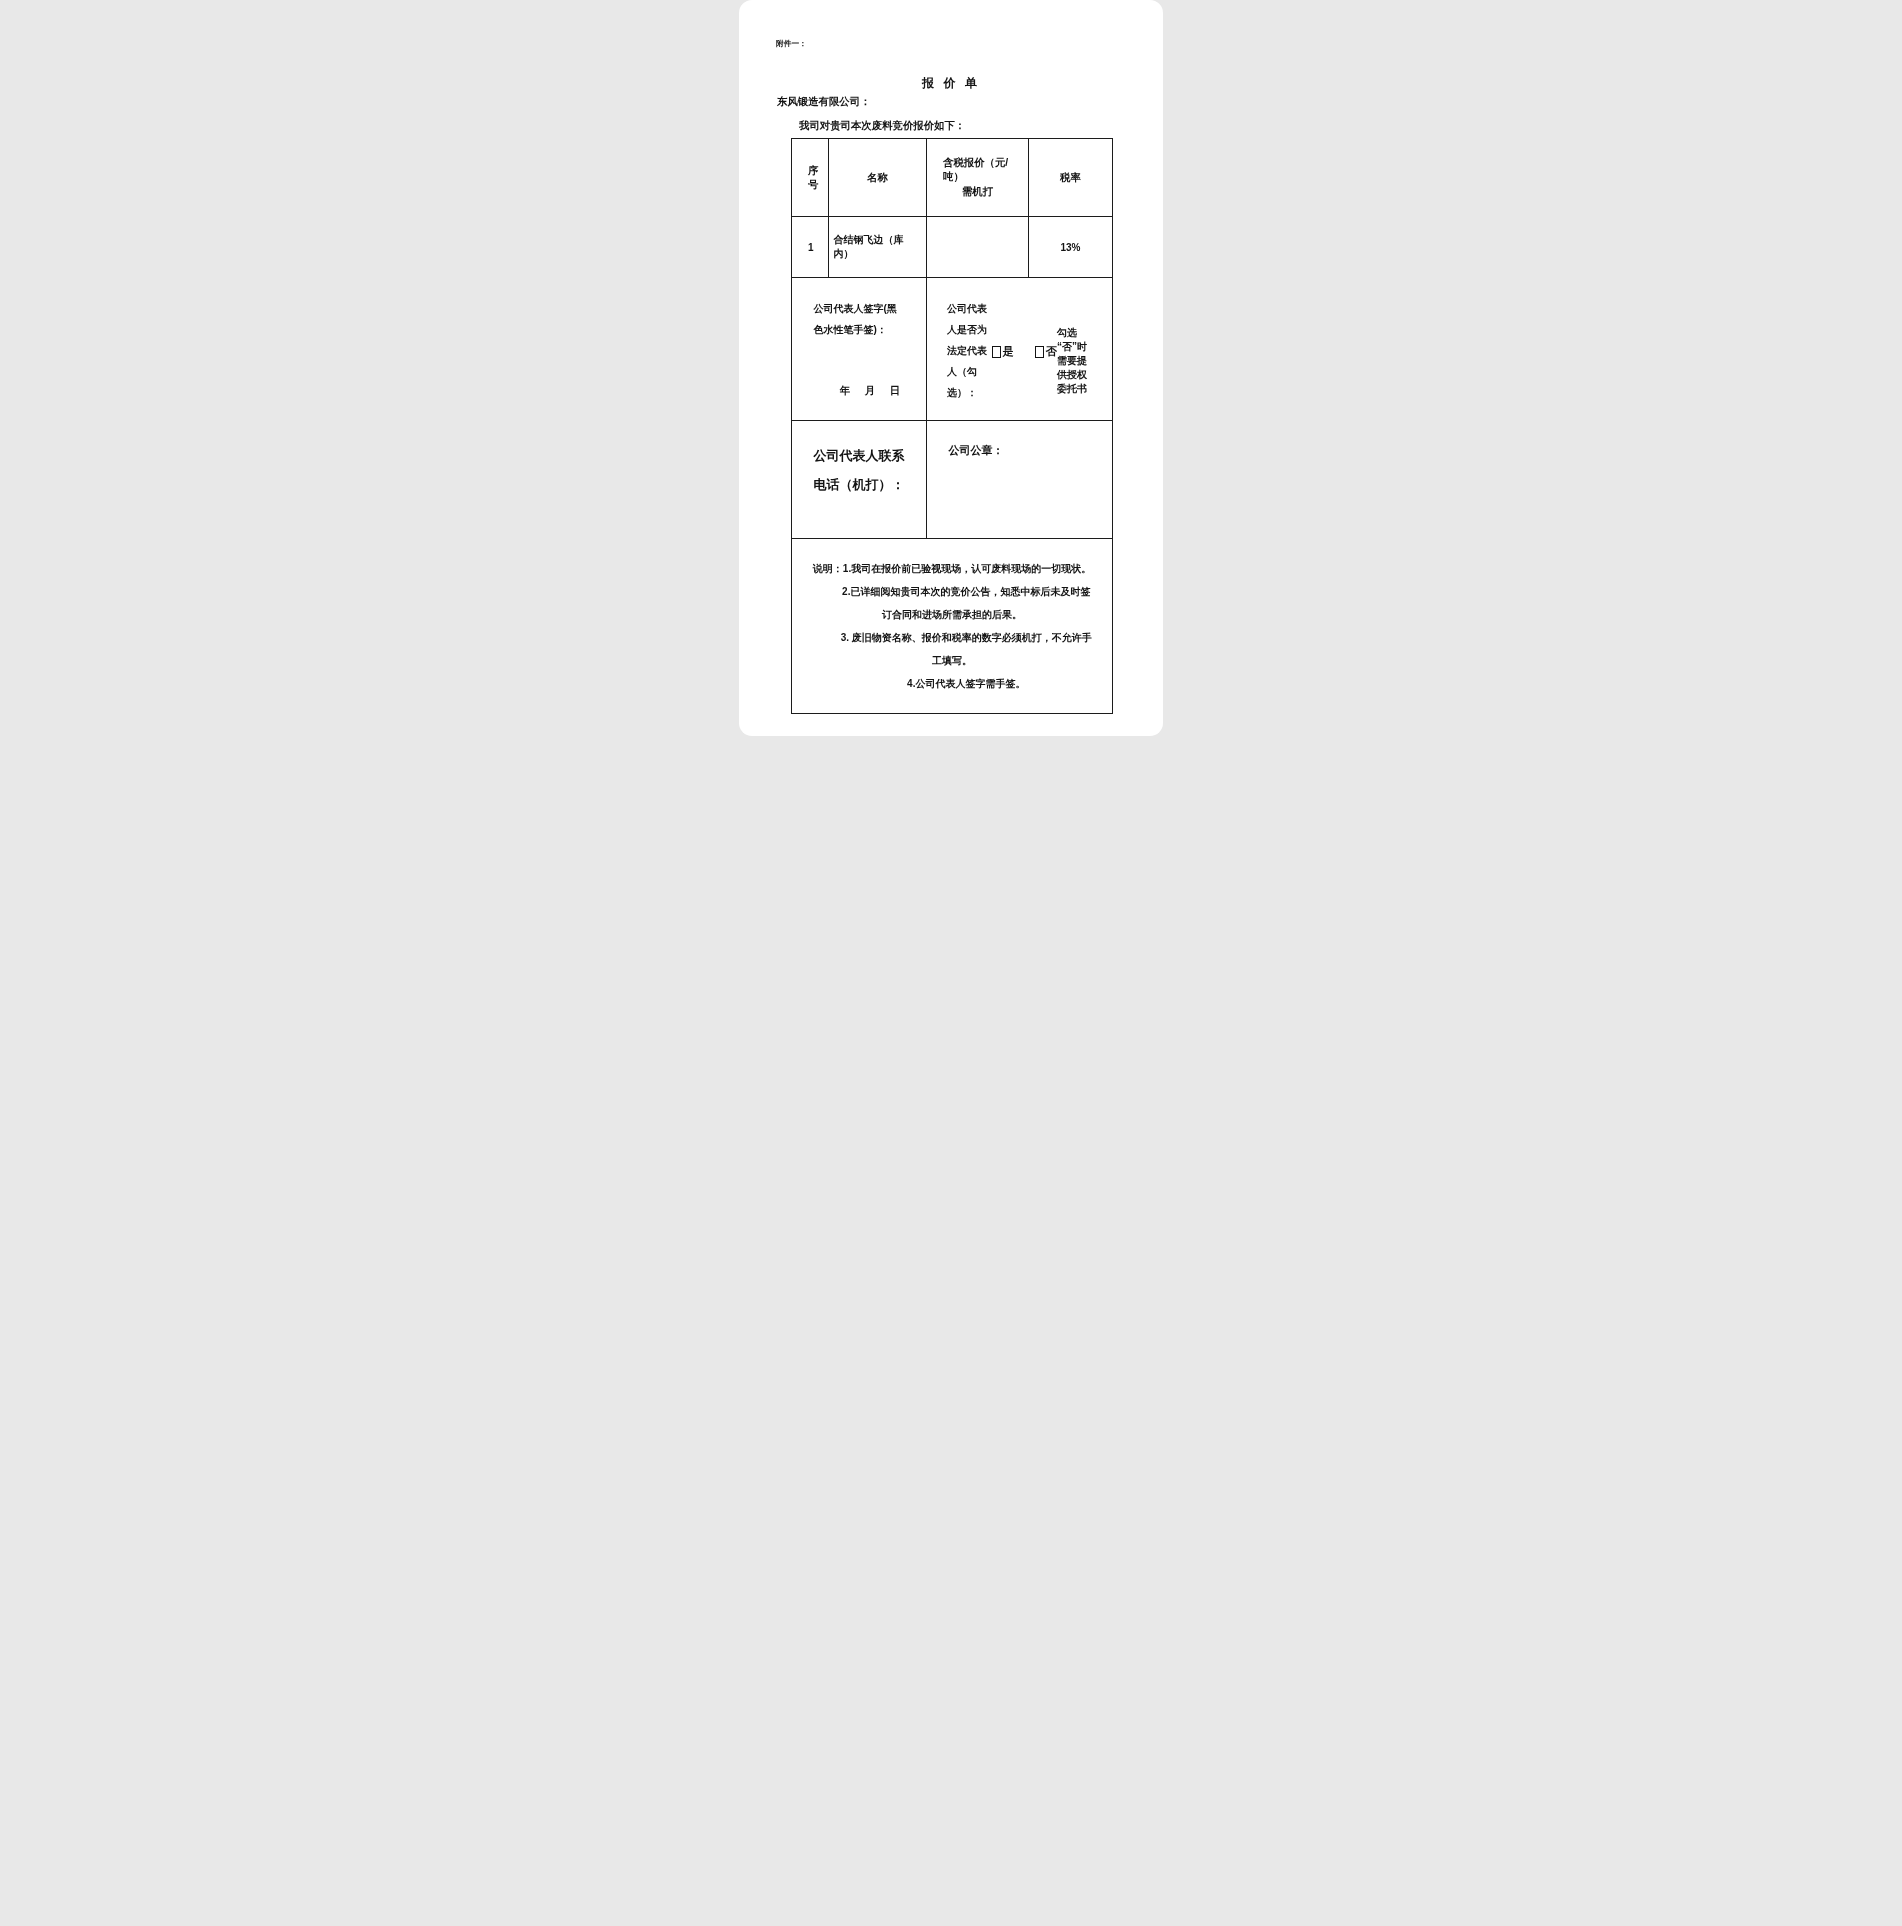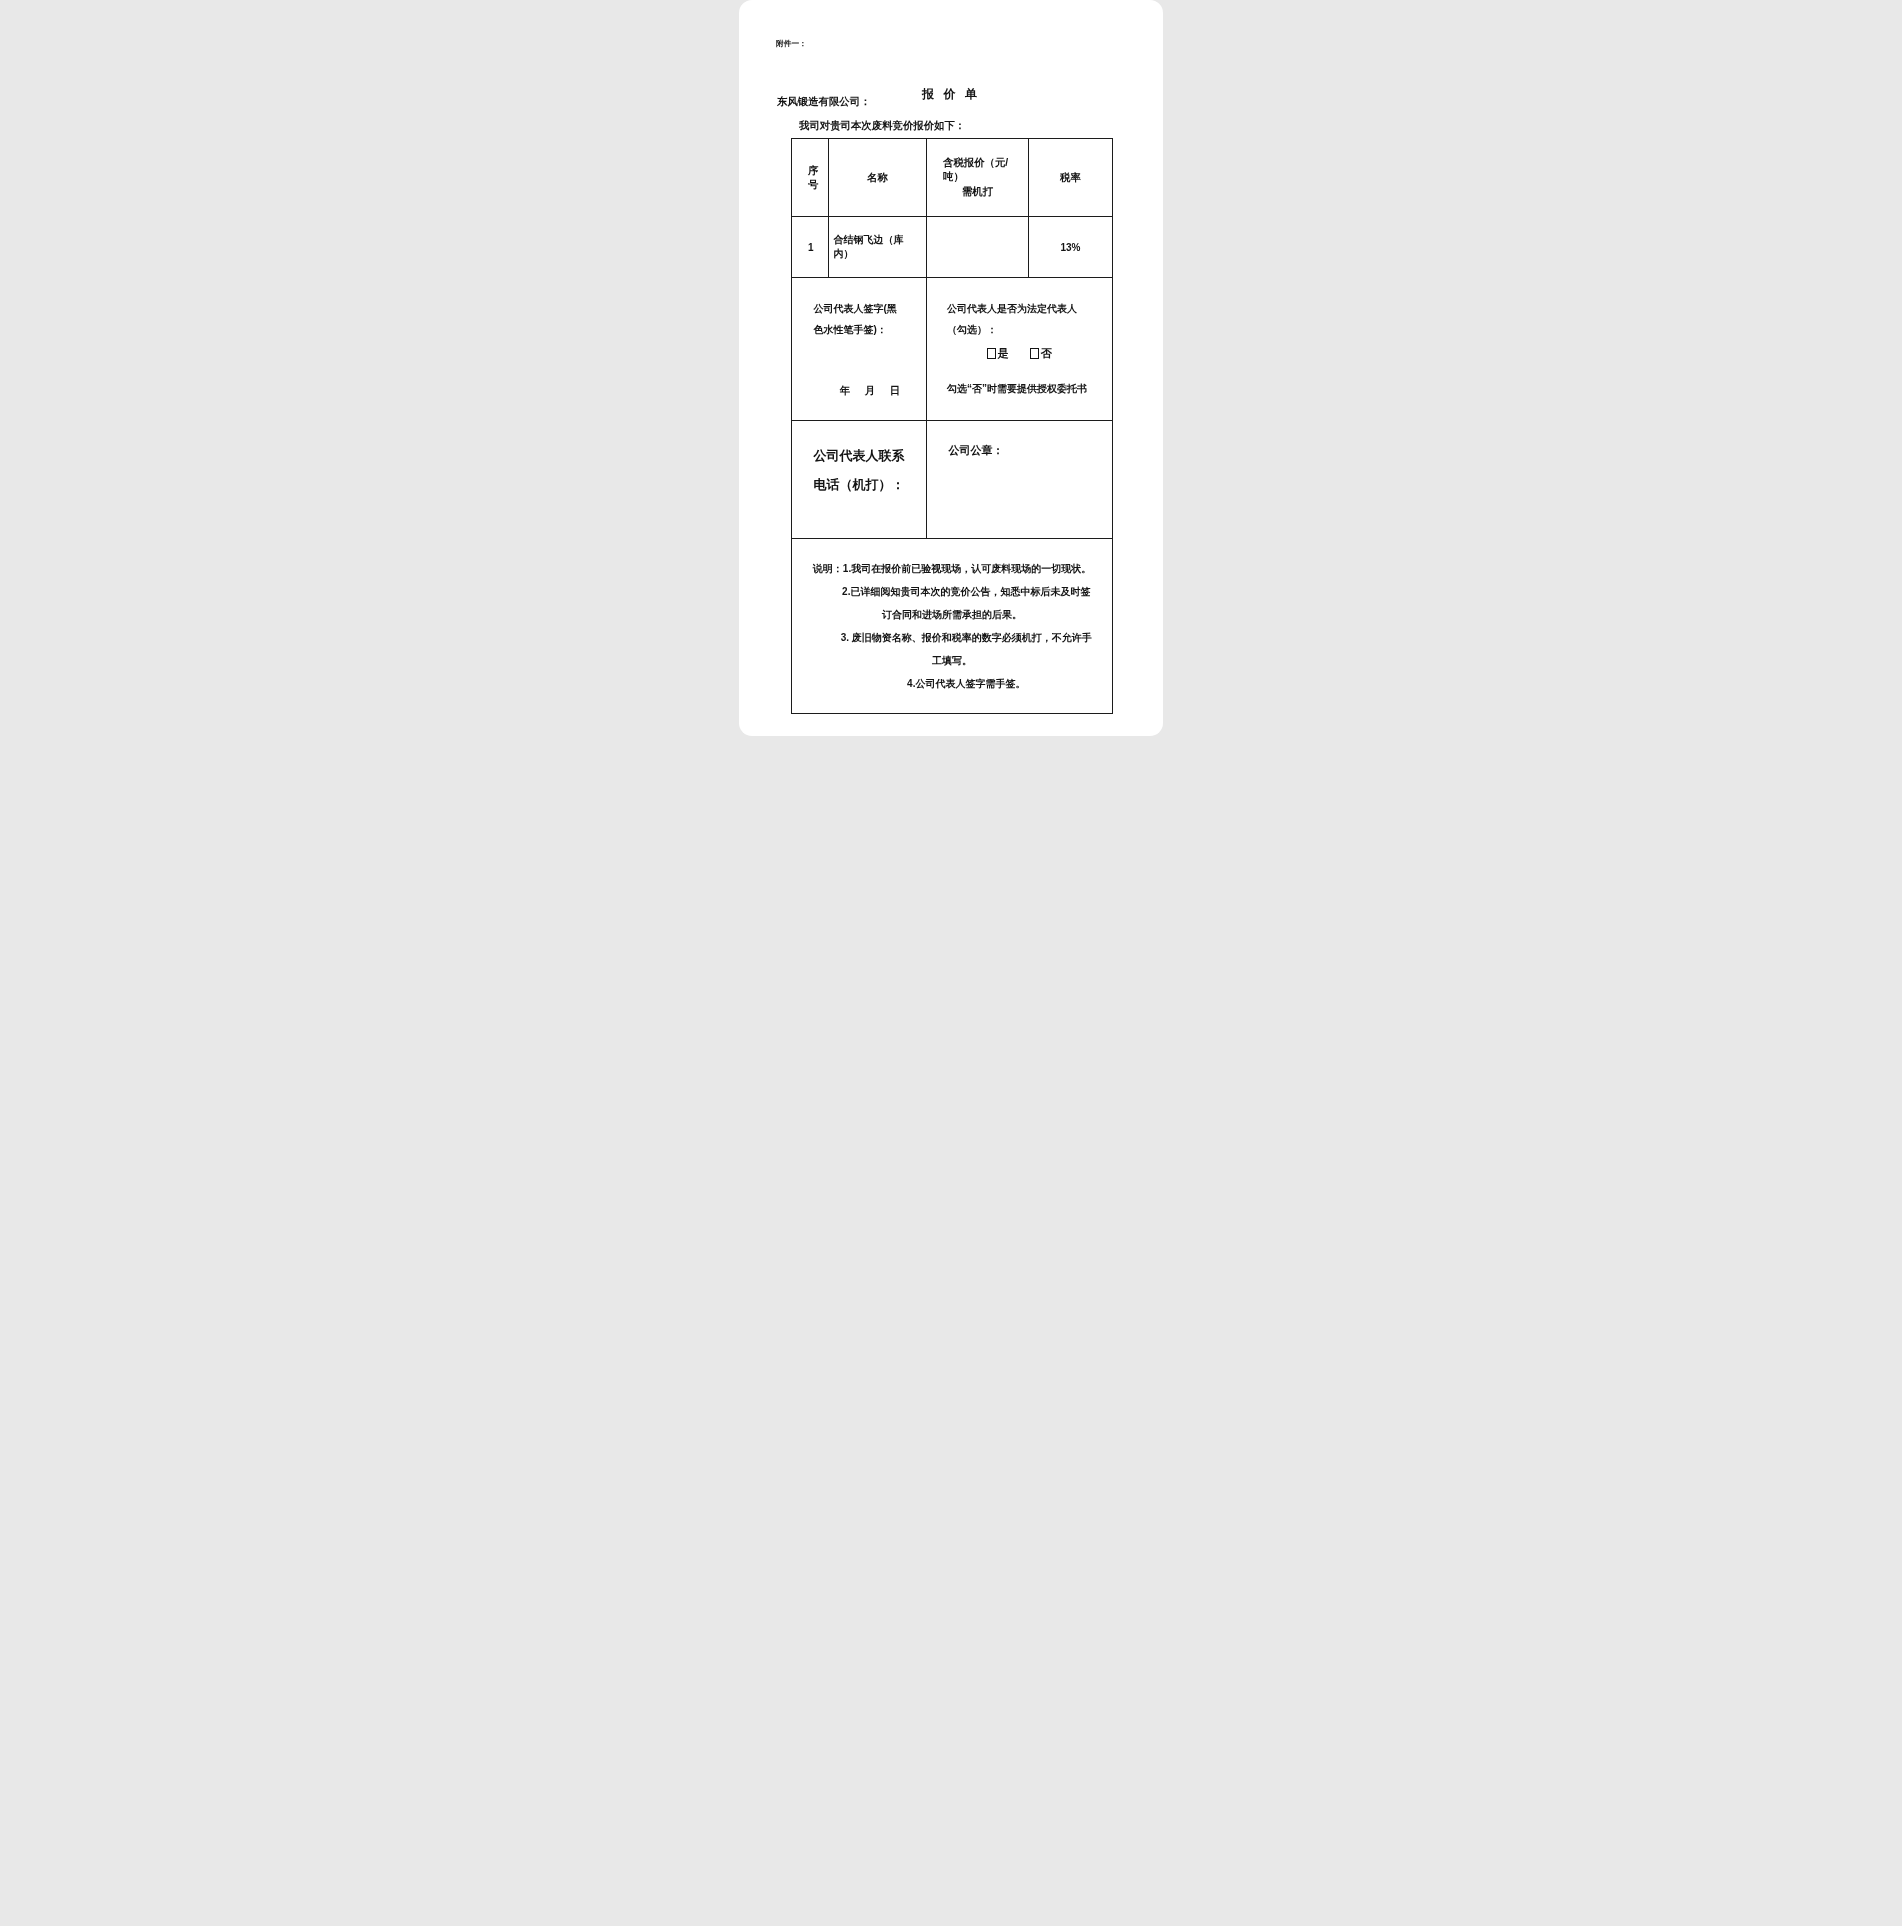--- a/index.html
+++ b/index.html
@@ -12,21 +12,21 @@
     font-family:"Liberation Sans", sans-serif;
     font-weight:600;
     overflow:hidden;
     border-radius:13px;
   }
   .attachment{
     position:absolute;left:37px;top:39px;
     font-size:7.7px;font-weight:700;
   }
   .doc-title{
-    position:absolute;left:0;top:86px;width:100%;
+    position:absolute;left:0;top:75px;width:100%;
     text-align:center;font-size:12px;font-weight:700;letter-spacing:3.1px;
   }
   .addressee{
     position:absolute;left:38px;top:95px;
     font-size:10.4px;
   }
   .intro{
     position:absolute;left:60px;top:119px;
     font-size:10.4px;
   }
@@ -60,21 +60,21 @@
   
   tr.sign-row{height:112px;}
   tr.sign-row td{vertical-align:top;}
   .cell-fill{display:flex;flex-direction:column;height:102px;padding:3.9px 5.4px;}
   .sig-label{font-size:10px;line-height:21px;}
   .date-line{
     margin-top:auto;align-self:flex-end;
     display:flex;gap:14.6px;
     padding:0 4.6px 2.3px 0;font-size:10.4px;
   }
-  .legal-fill{display:flex;flex-direction:column;height:102px;padding:3.9px 3.9px;}
+  .legal-fill{display:flex;height:102px;padding:3.9px 3.9px;}
   .legal-label{font-size:10px;line-height:21px;}
   .options-row{
     display:flex;justify-content:center;align-items:center;gap:21.6px;
     margin-top:6.2px;font-size:11.2px;
   }
   .option{display:flex;align-items:center;gap:1.9px;}
   .checkbox{
     display:inline-block;width:8.5px;height:11.2px;
     border:1.2px solid #141414;box-sizing:border-box;
     cursor:pointer;

